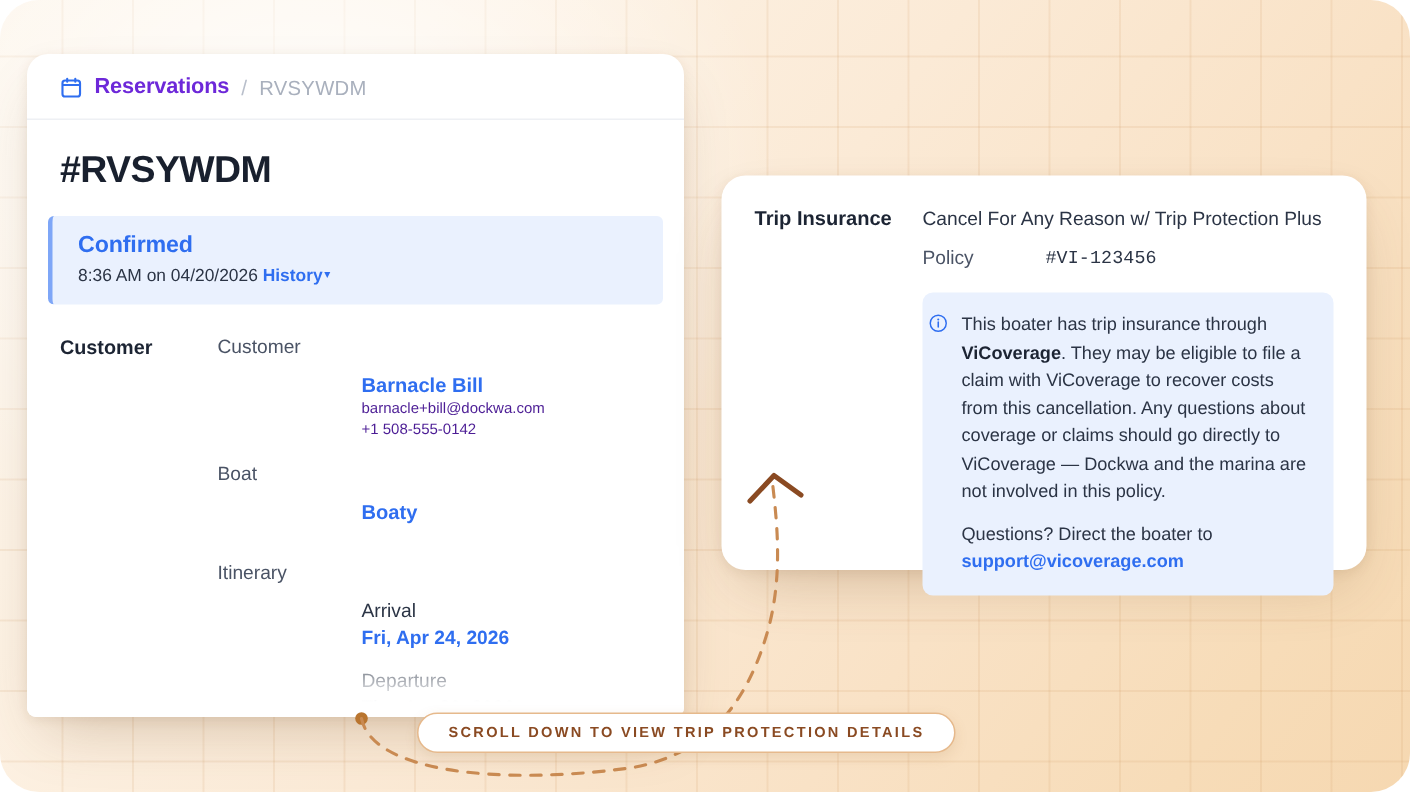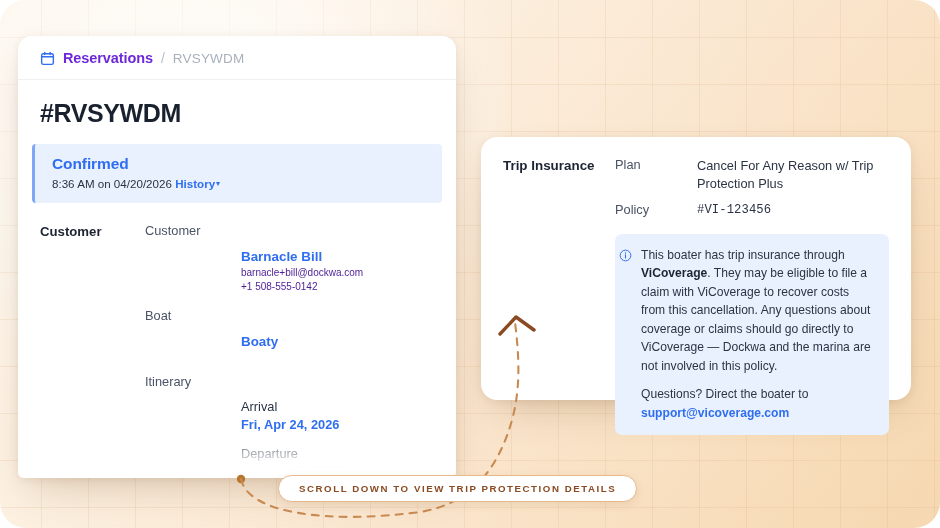--- a/index.html
+++ b/index.html
@@ -102,21 +102,21 @@
   .badge-dock {
     display: inline-block;
     background: #fae2c9; color: #b3622c;
     font-size: 11.3px; font-weight: 700;
     padding: 3px 9px 4px; border-radius: 4px;
   }
 
   
   #right-card {
     position: absolute;
-    left: 481px; top: 137px;
+    left: 481px; top: 117px;
     width: 430px; height: 263px;
     background: #fff;
     border-radius: 16px;
     box-shadow: 0 18px 42px -14px rgba(120,80,40,.30), 0 2px 8px rgba(120,80,40,.10);
     padding: 20px 22px 0 22px;
     display: flex;
   }
   .ins-label { width: 112px; flex: none; font-size: 13.4px; font-weight: 700; color: #1c2433; padding-top: 1px; }
   .ins-body { flex: 1; }
   .ins-row { display: flex; margin-bottom: 9px; }
@@ -221,21 +221,20 @@
 
       </div>
     </div>
   </div>
 
   <div id="right-card">
     <div class="ins-label">Trip Insurance</div>
     <div class="ins-body">
 
       <div class="ins-row">
-        <div class="ins-k">Plan</div>
         <div class="ins-v">Cancel For Any Reason w/ Trip Protection Plus</div>
       </div>
 
       <div class="ins-row" style="margin-bottom:14px;">
         <div class="ins-k">Policy</div>
         <div class="ins-v mono">#VI-123456</div>
       </div>
 
       <div class="note">
         <span style="flex:none;margin-top:2px;">

